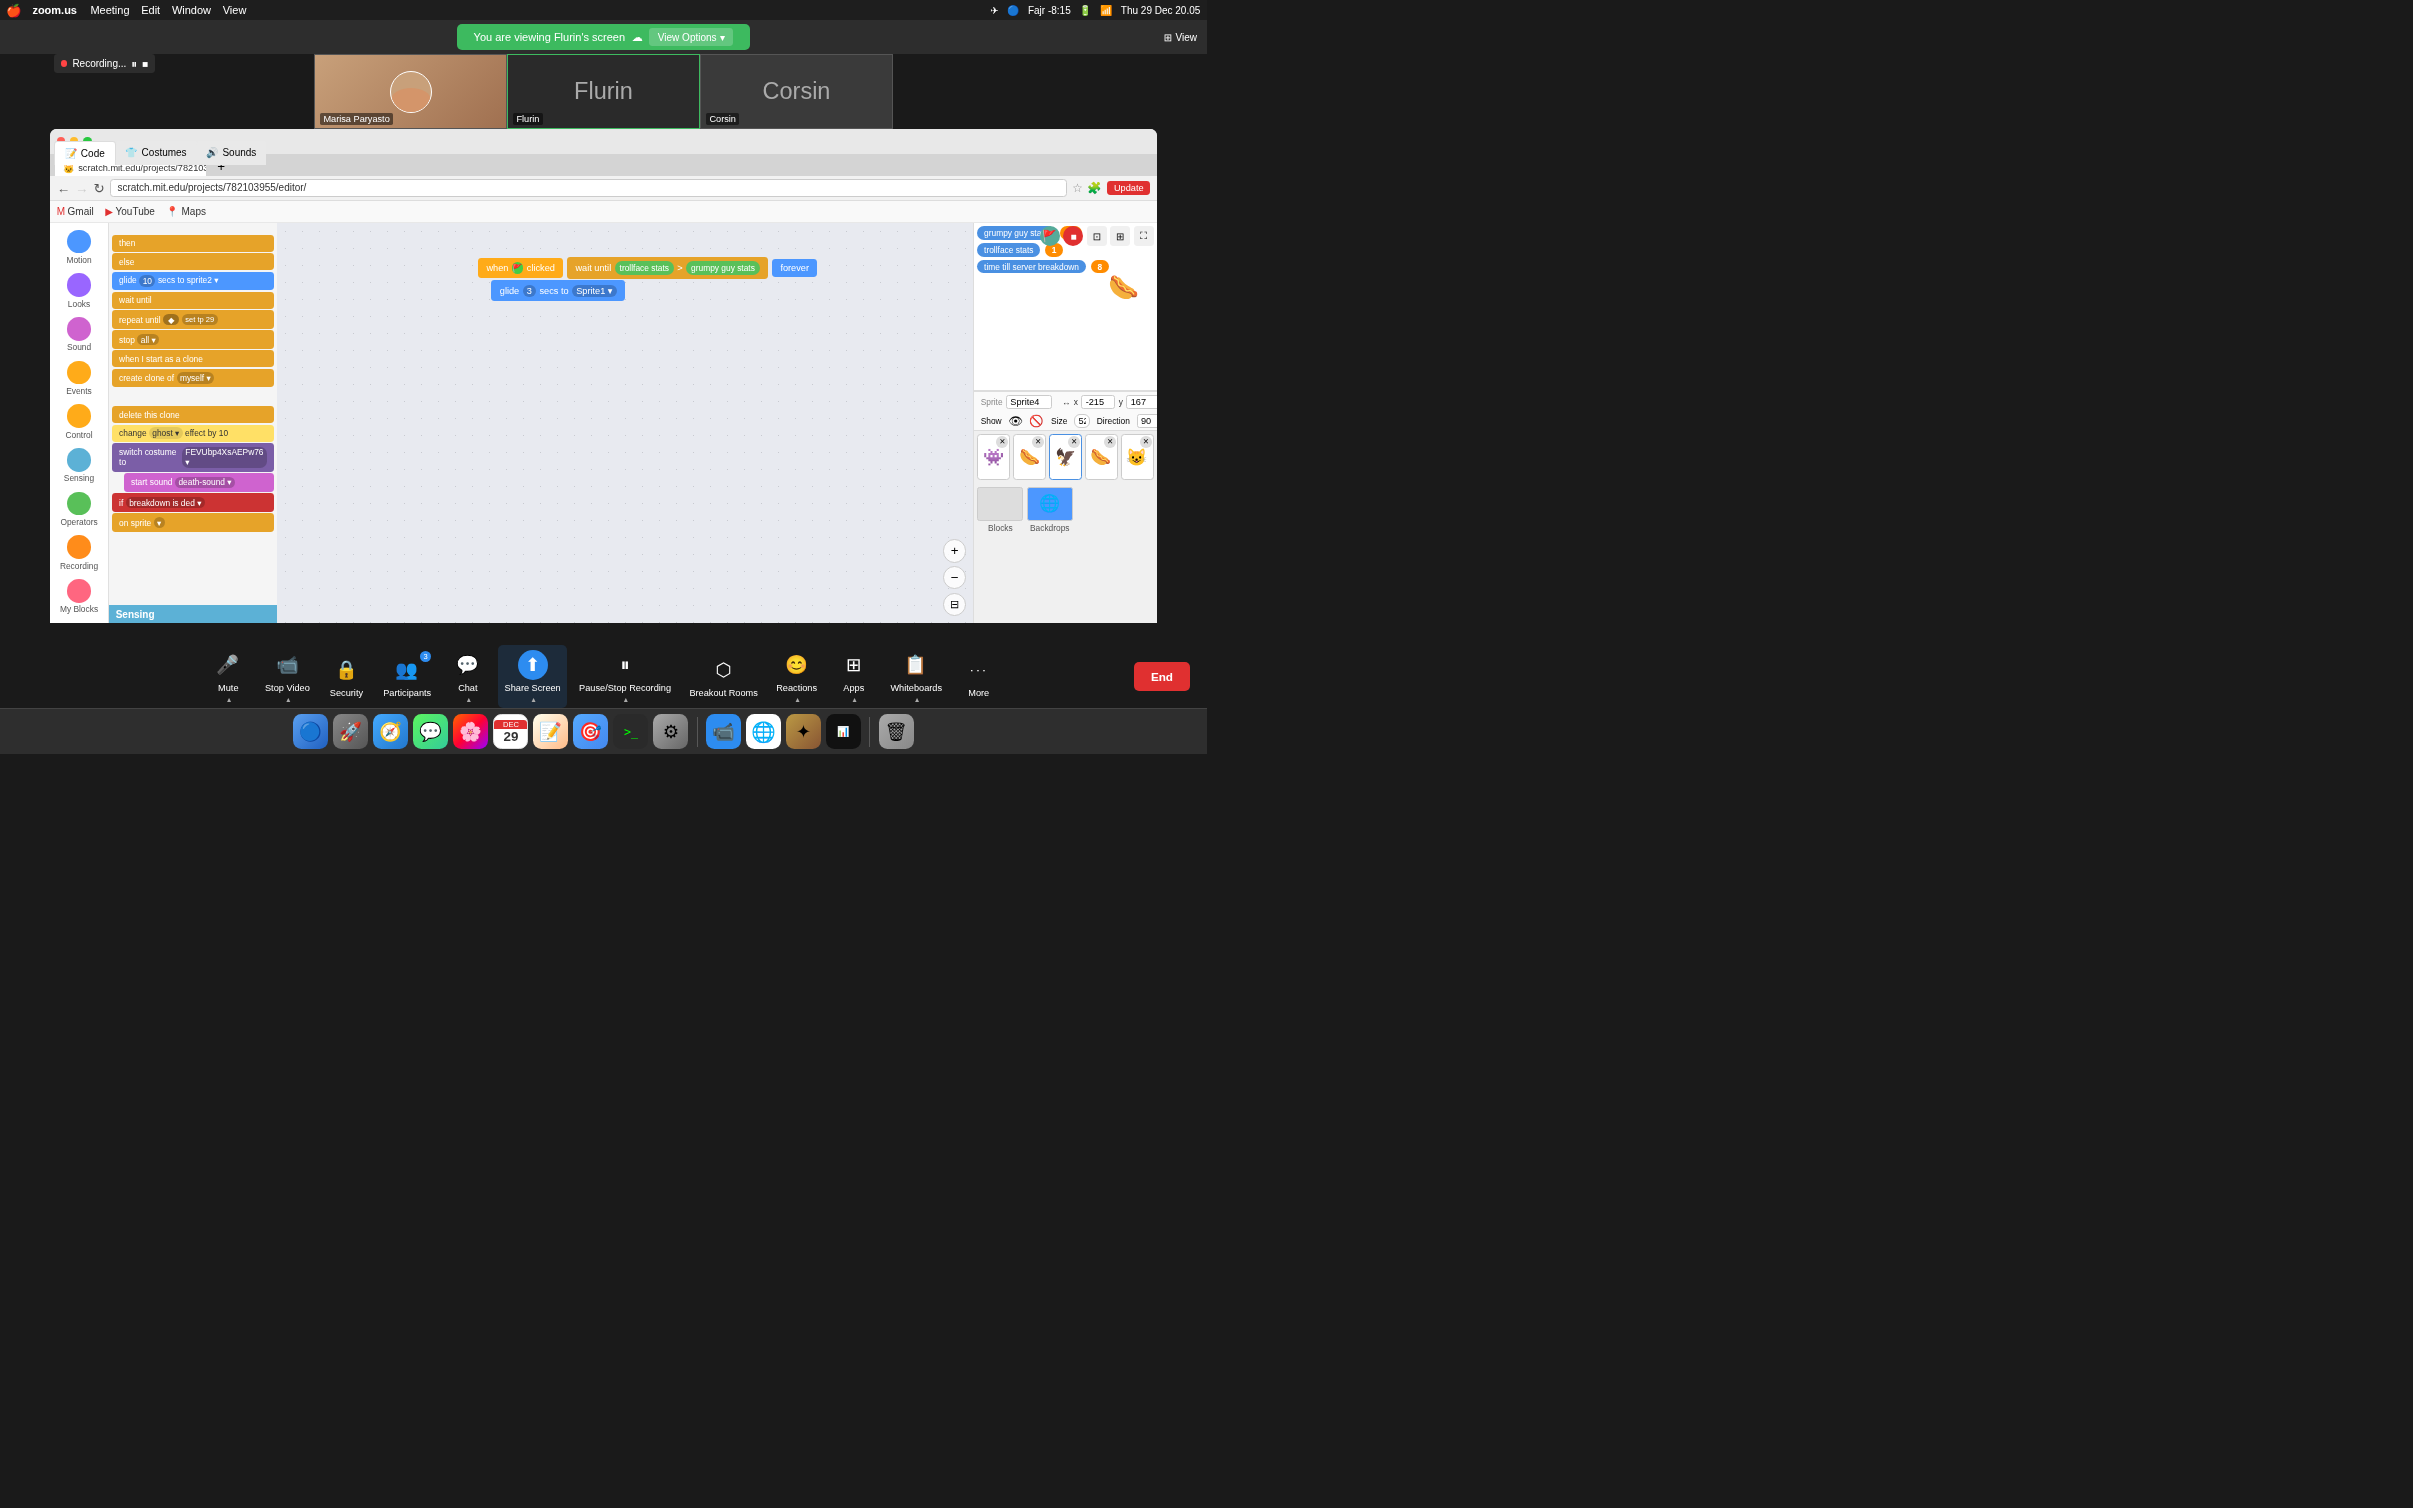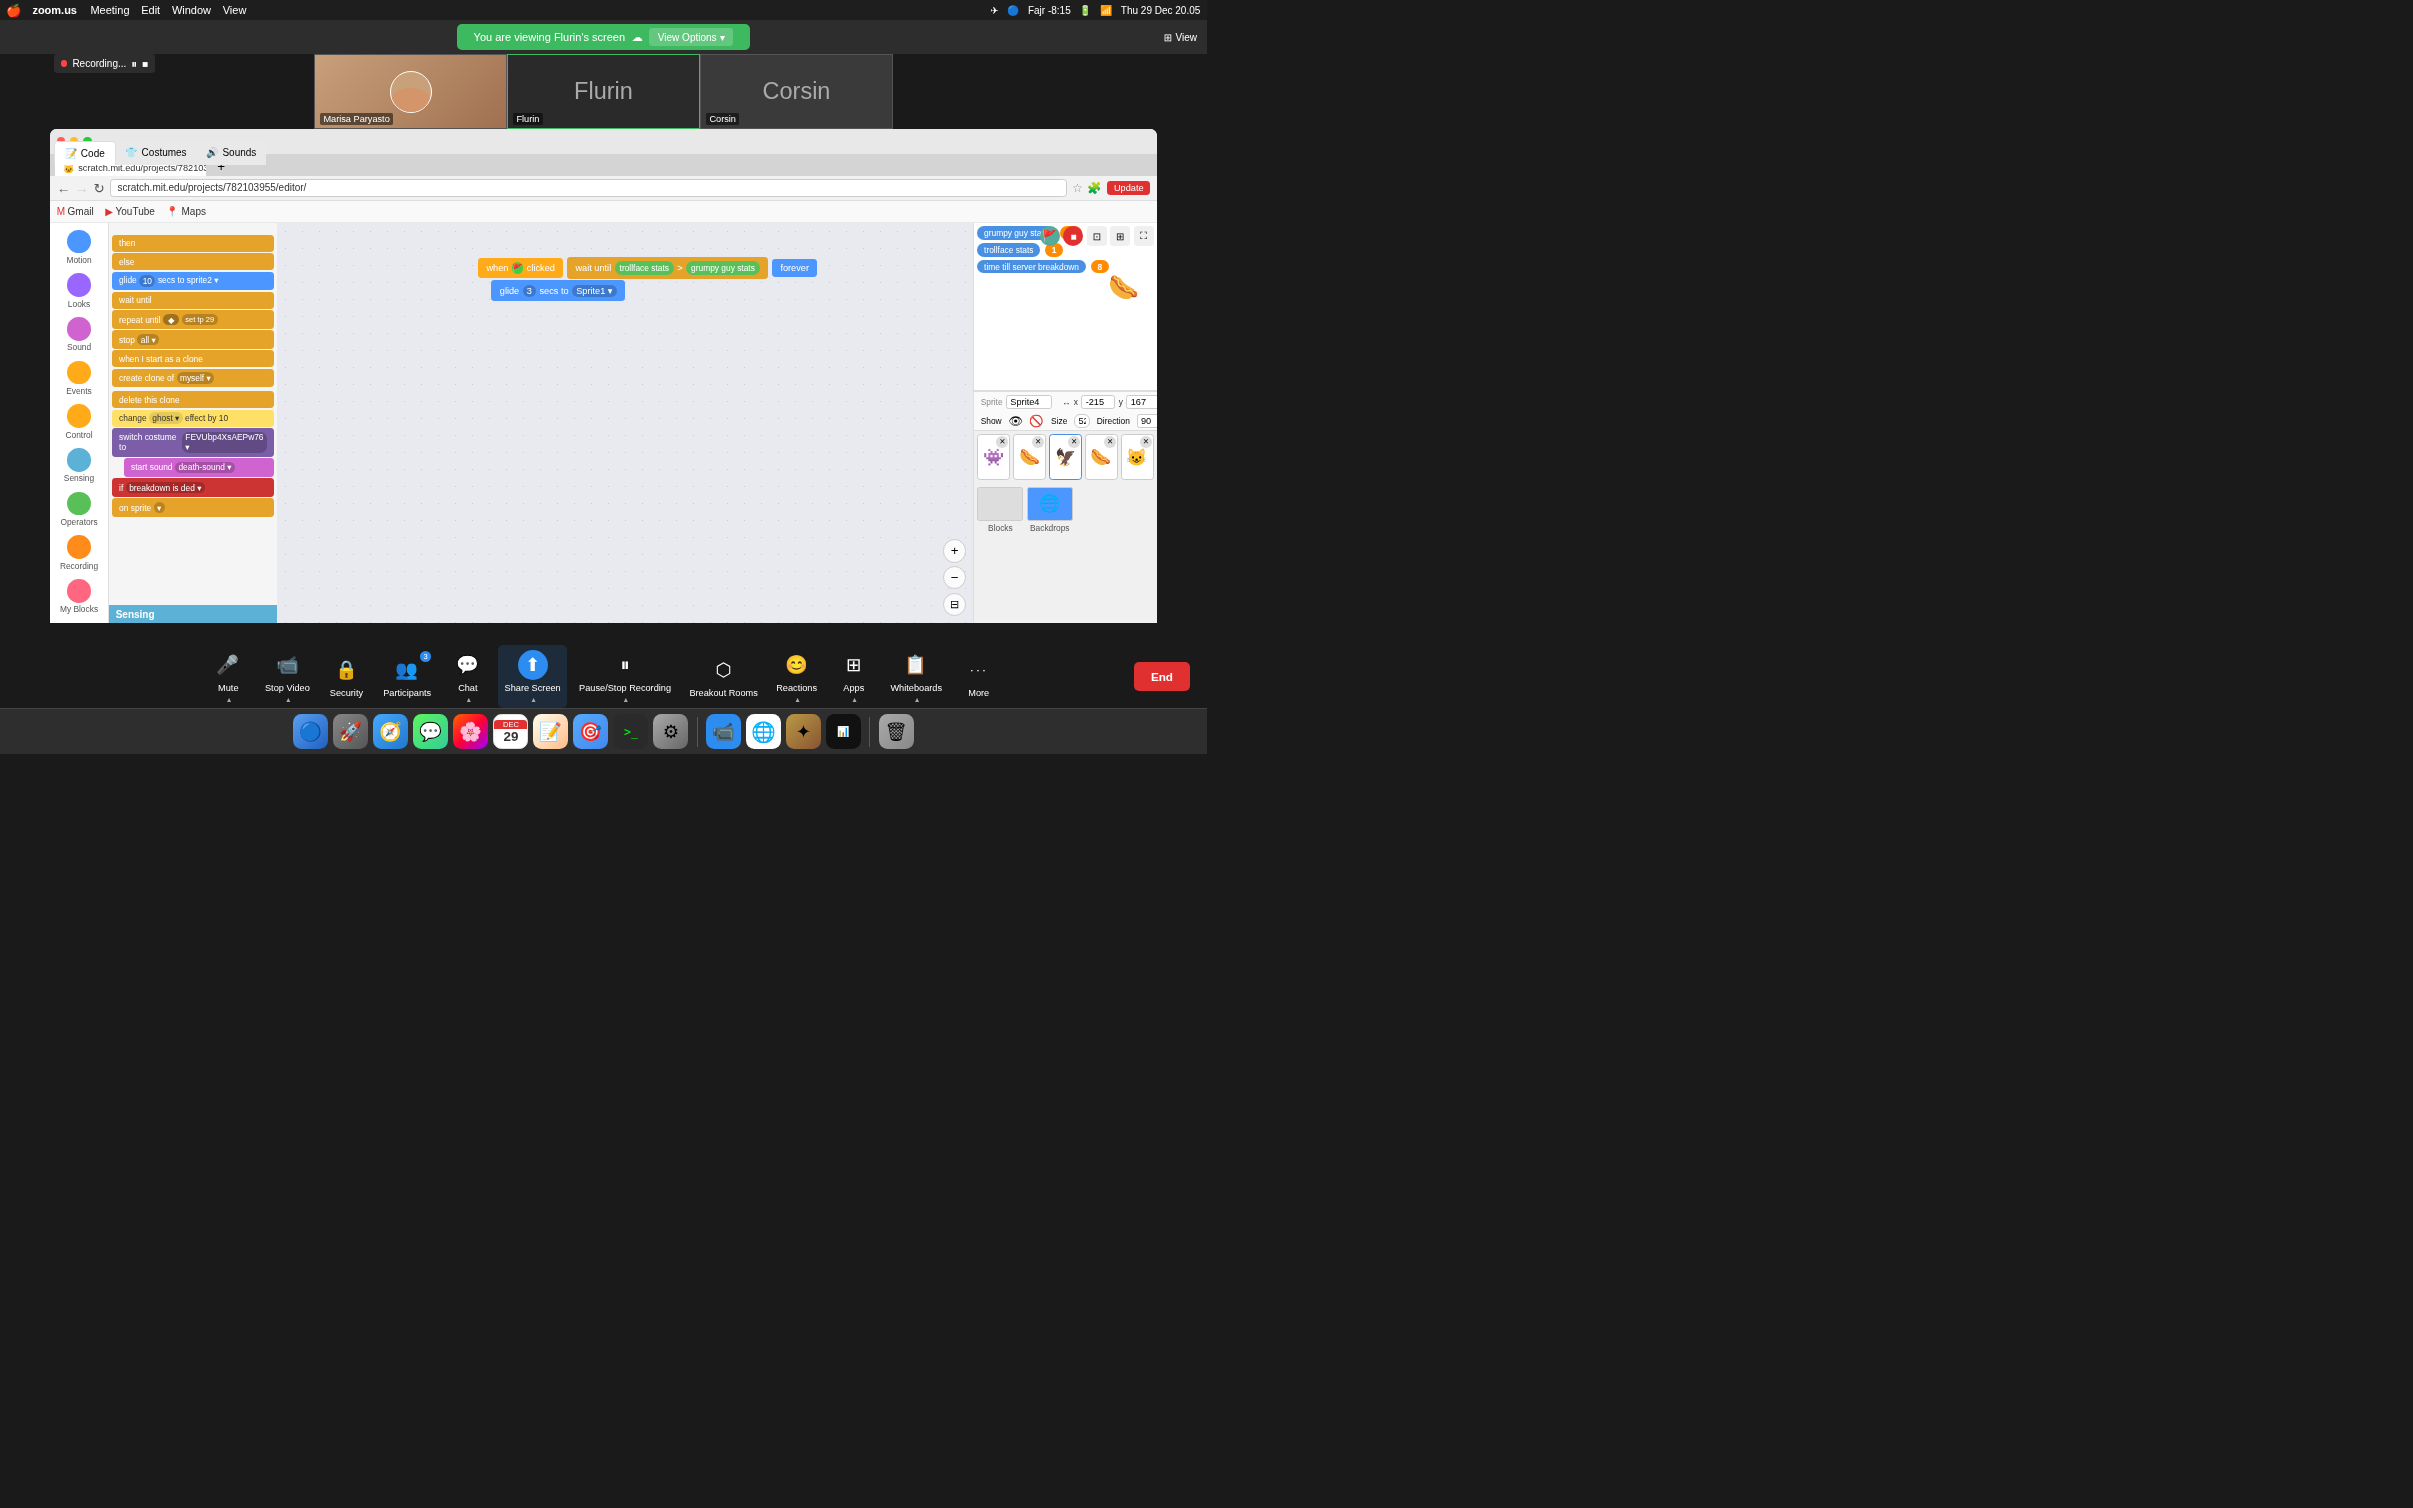--- a/index.html
+++ b/index.html
@@ -676,21 +676,21 @@
         <div style="background:#e6a329;border-radius:3.4px;padding:3.4px 6.7px;font-size:8.4px;color:white;margin-bottom:1.7px;cursor:pointer;display:flex;align-items:center;gap:2.5px;">
           repeat until <span style="background:rgba(0,0,0,0.3);border-radius:6.7px;padding:0.8px 5px;">◆</span> <span style="background:rgba(0,0,0,0.2);border-radius:6.7px;padding:0.8px 3.4px;font-size:7.5px;">set tp 29</span>
         </div>
 
         <div style="background:#e6a329;border-radius:3.4px;padding:3.4px 6.7px;font-size:8.4px;color:white;margin-bottom:1.7px;cursor:pointer;display:flex;align-items:center;gap:2.5px;">
           stop <span style="background:rgba(0,0,0,0.2);border-radius:6.7px;padding:0.8px 3.4px;">all ▾</span>
         </div>
 
         <div style="background:#e6a329;border-radius:3.4px;padding:3.4px 6.7px;font-size:8.4px;color:white;margin-bottom:1.7px;cursor:pointer;">when I start as a clone</div>
 
-        <div style="background:#e6a329;border-radius:3.4px;padding:3.4px 6.7px;font-size:8.4px;color:white;margin-bottom:4px;cursor:pointer;display:flex;align-items:center;gap:2.5px;">
+        <div style="background:#e6a329;border-radius:3.4px;padding:3.4px 6.7px;font-size:8.4px;color:white;margin-bottom:19px;cursor:pointer;display:flex;align-items:center;gap:2.5px;">
           create clone of <span style="background:rgba(0,0,0,0.2);border-radius:6.7px;padding:0.8px 3.4px;">myself ▾</span>
         </div>
 
         <div style="background:#e6a329;border-radius:3.4px;padding:3.4px 6.7px;font-size:8.4px;color:white;margin-bottom:1.7px;cursor:pointer;">delete this clone</div>
 
         <div style="background:#ffe066;border-radius:3.4px;padding:3.4px 6.7px;font-size:8.4px;color:#333;margin-bottom:1.7px;cursor:pointer;">change <span style="background:rgba(0,0,0,0.1);border-radius:6.7px;padding:0.8px 3.4px;">ghost ▾</span> effect by 10</div>
 
         <div style="background:#7b5ea7;border-radius:3.4px;padding:3.4px 6.7px;font-size:8.4px;color:white;margin-bottom:1.7px;cursor:pointer;display:flex;align-items:center;gap:2.5px;">
           switch costume to <span style="background:rgba(0,0,0,0.2);border-radius:6.7px;padding:0.8px 3.4px;">FEVUbp4XsAEPw76 ▾</span>
         </div>

